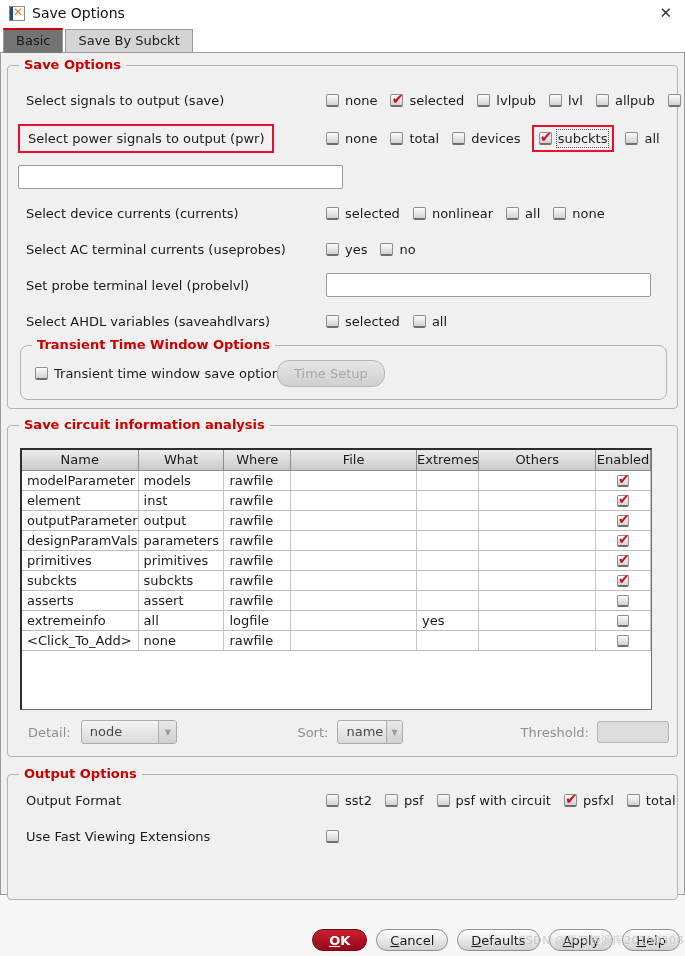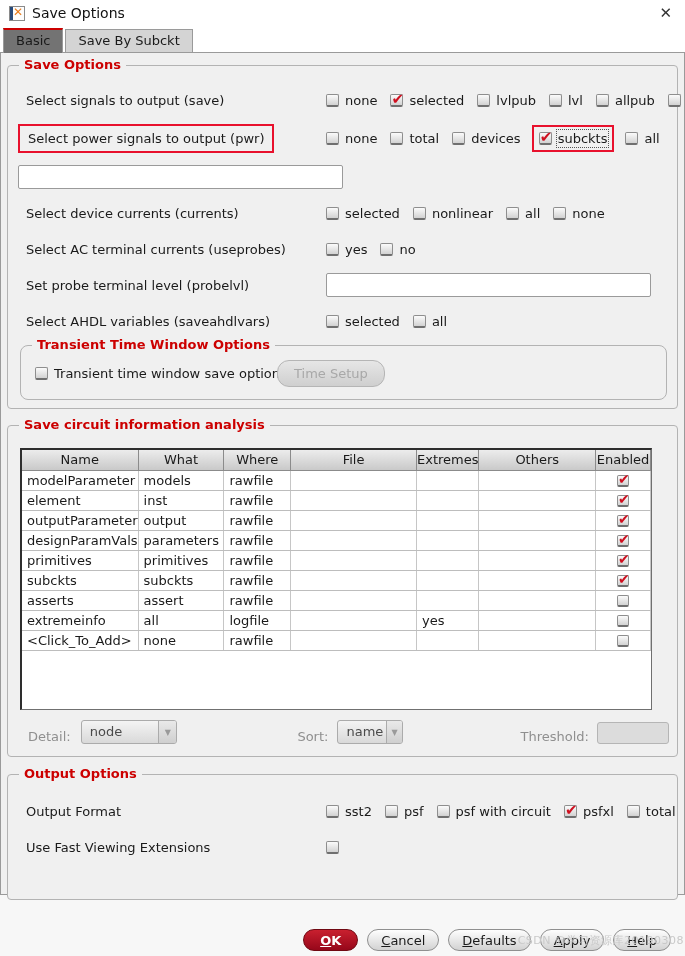--- a/index.html
+++ b/index.html
@@ -46,31 +46,31 @@
 
   .g2 { margin:16px 2px 0; padding:22px 8px 4px 10px; }
   .tablewrap { width:632px; height:262px; background:#fff; border:1px solid #707070; border-left:2px solid #2e2e2e; border-top:2px solid #2e2e2e; margin-left:2px; overflow:hidden; }
   table.itable { border-collapse:collapse; table-layout:fixed; }
   .itable th { height:20px; background:linear-gradient(#ececec,#c9c9c9); border-right:1px solid #8b8b8b; border-bottom:1px solid #8b8b8b; font-weight:normal; font-size:13px; text-align:center; overflow:hidden; white-space:nowrap; }
   .itable td { height:20px; border-right:1px solid #c6c6c6; border-bottom:1px solid #bdbdbd; padding:0 0 0 5px; font-size:13px; overflow:hidden; white-space:nowrap; background:#fff; }
   .itable td.ccell { text-align:center; padding:0; }
   .cb.small { width:12px; height:12px; display:inline-block; vertical-align:middle; }
   .cb.small.checked::after { font-size:14px; top:-5px; }
 
-  .subctrl { display:flex; align-items:flex-end; margin:10px 0 8px 10px; color:#8f8f8f; }
+  .subctrl { display:flex; align-items:center; margin:10px 0 8px 10px; color:#8f8f8f; }
   .dd { display:inline-flex; height:24px; border:1px solid #ababab; border-radius:3px; background:linear-gradient(#f4f4f4,#d9d9d9); overflow:hidden; align-items:stretch; }
   .dd .val { padding:3px 8px 0; color:#4a4a4a; }
   .dd .arrowbox { width:20px; border-left:1px solid #ababab; background:linear-gradient(#e9e9e9,#cfcfcf); display:flex; align-items:center; justify-content:center; color:#9a9a9a; font-size:8px; }
   .thinput { width:72px; height:22px; background:#dcdcdc; border:1px solid #b5b5b5; border-radius:3px; margin-left:8px; }
 
-  .g3 { margin:17px 2px 0; padding:24px 8px 6px 10px; height:126px; }
+  .g3 { margin:17px 2px 0; padding:13px 8px 6px 10px; height:126px; }
 
   
   .footer { height:61px; position:relative; background:#f7f7f7; }
-  .btnrow { position:absolute; bottom:5px; right:14px; display:flex; gap:9px; align-items:center; }
+  .btnrow { position:absolute; bottom:5px; right:5px; display:flex; gap:9px; align-items:center; }
   .btn { height:22px; padding:0 13px; border:1px solid #8f8f8f; border-radius:11px; background:linear-gradient(180deg,#fefefe,#d2d2d2); font:inherit; color:#1a1a1a; cursor:pointer; }
   .btn span { display:block; }
   .btn span::first-letter { text-decoration:underline; }
   .btn.primary { background:linear-gradient(180deg,#c9202f,#96071a); border-color:#700812; color:#fff; font-weight:bold; padding:0 16px; }
   .watermark { position:absolute; bottom:8px; right:1px; font-size:11px; color:#c9c9c9; white-space:nowrap; pointer-events:none; letter-spacing:0.5px; }
 </style>
 </head>
 <body>
 
 <div class="window">

